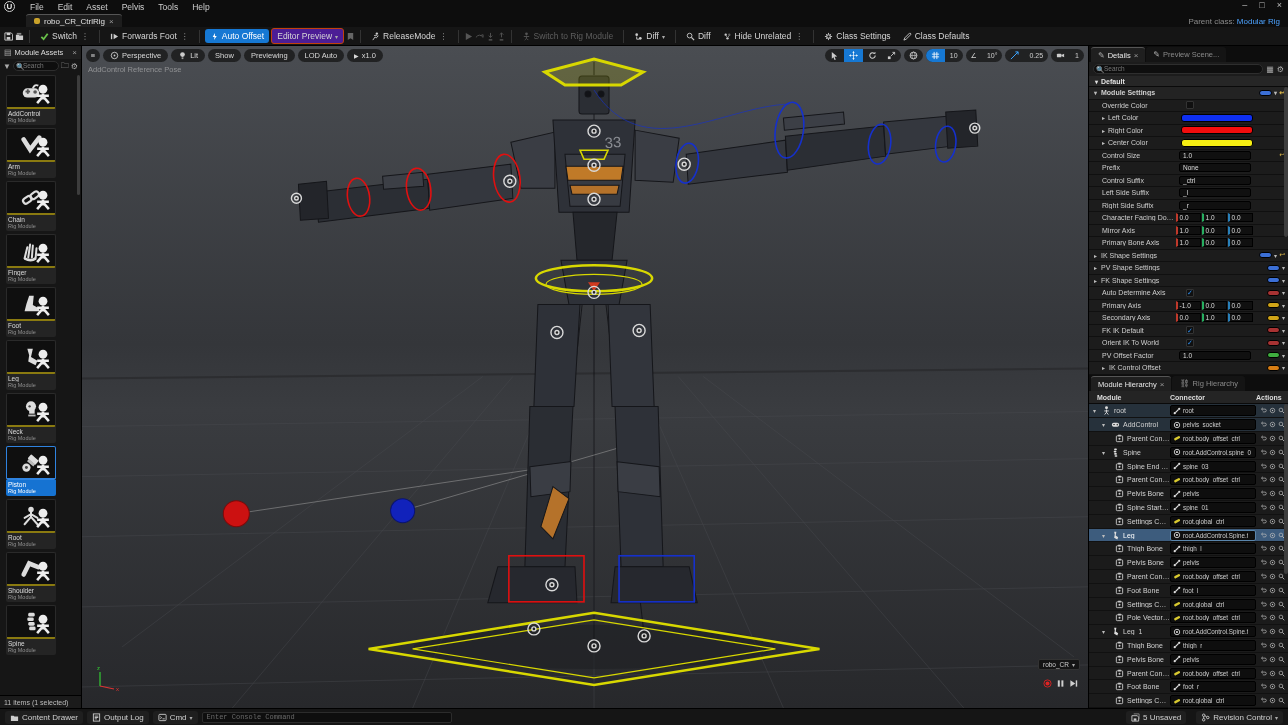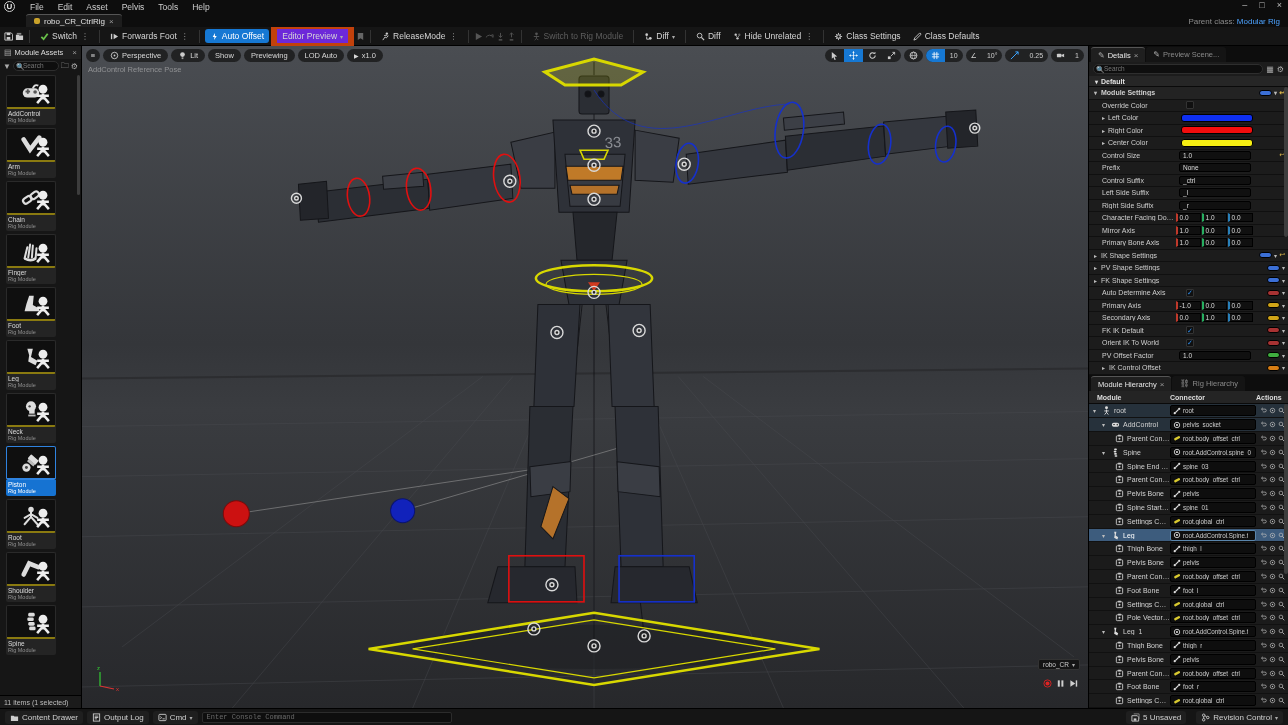--- a/index.html
+++ b/index.html
@@ -292,21 +292,21 @@
   </span>
   <span class="tb-sep"></span>
   <span class="tb-btn tb-primary">
     <span class="ticon">
         <svg viewBox="0 0 10 10">
           <path d="M5.5 1 L3 5.5 H5 L4.5 9 L7.5 4.5 H5.5 Z" fill="#fff"></path>
         </svg>
       </span>
     <span>Auto Offset</span>
   </span>
-  <span class="tb-btn" style="background:#6d28d9;border:6px solid #c2410c">
+  <span class="tb-btn" style="background:#4c1d95;border:1px solid #c2410c">
     <span>Editor Preview</span>
       <span class="caret">▾</span>
   </span>
   <span class="ticon tb-disabled">
       <svg viewBox="0 0 10 10">
         <path d="M2 1 h6 v8 l-3 -2 l-3 2 Z" fill="#666"></path>
       </svg>
     </span>
   <span class="tb-sep"></span>
   <span class="tb-btn">

